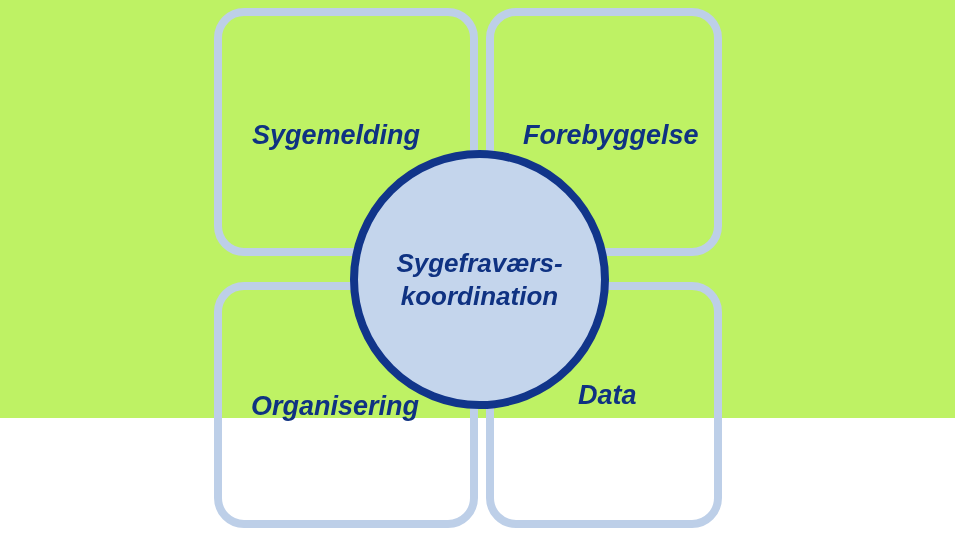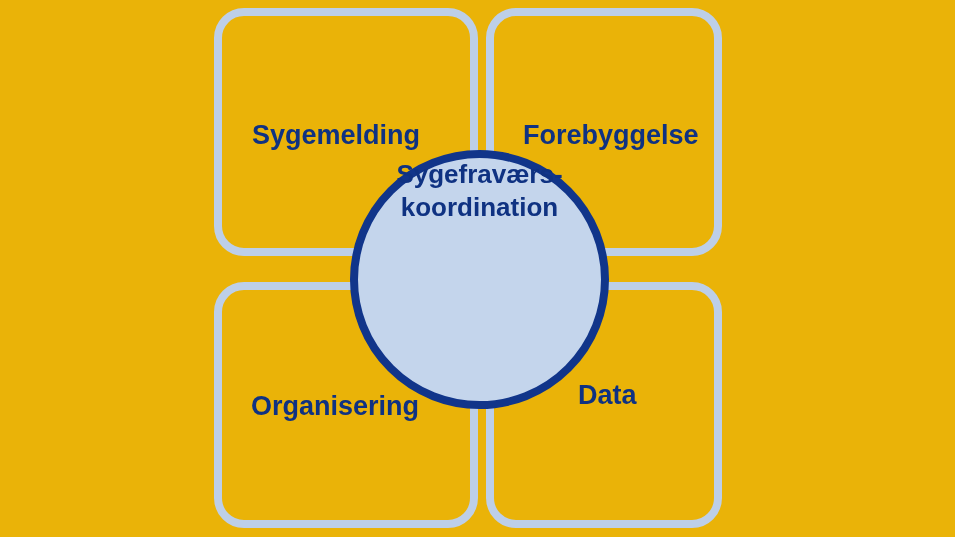--- a/index.html
+++ b/index.html
@@ -10,22 +10,23 @@
   body {
     width: 955px;
     height: 537px;
     overflow: hidden;
     font-family: "Liberation Sans", sans-serif;
   }
 
   #diagram-root {
     position: relative;
     width: 955px;
-    height: 537px;
-    background: #eab308;
+    height: 418px;
+    background: #bef264;
+    font-style: italic;
   }
 
   
   .quadrant {
     position: absolute;
     box-sizing: border-box;
     background: transparent;
     border-style: solid;
     border-width: 8px;
     border-color: #bdcfe8;
@@ -93,21 +94,21 @@
     box-sizing: border-box;
     left: 350px;
     top: 150px;
     width: 259px;
     height: 259px;
     border-radius: 50%;
     background: #c4d5ec;
     border: 8px solid #11358a;
     z-index: 2;
     display: flex;
-    align-items: flex-start;
+    align-items: center;
     justify-content: center;
   }
 
   #center-circle-text {
     color: #0f3282;
     font-family: "Liberation Sans", sans-serif;
     font-weight: bold;
     font-size: 26px;
     line-height: 33px;
     text-align: center;

